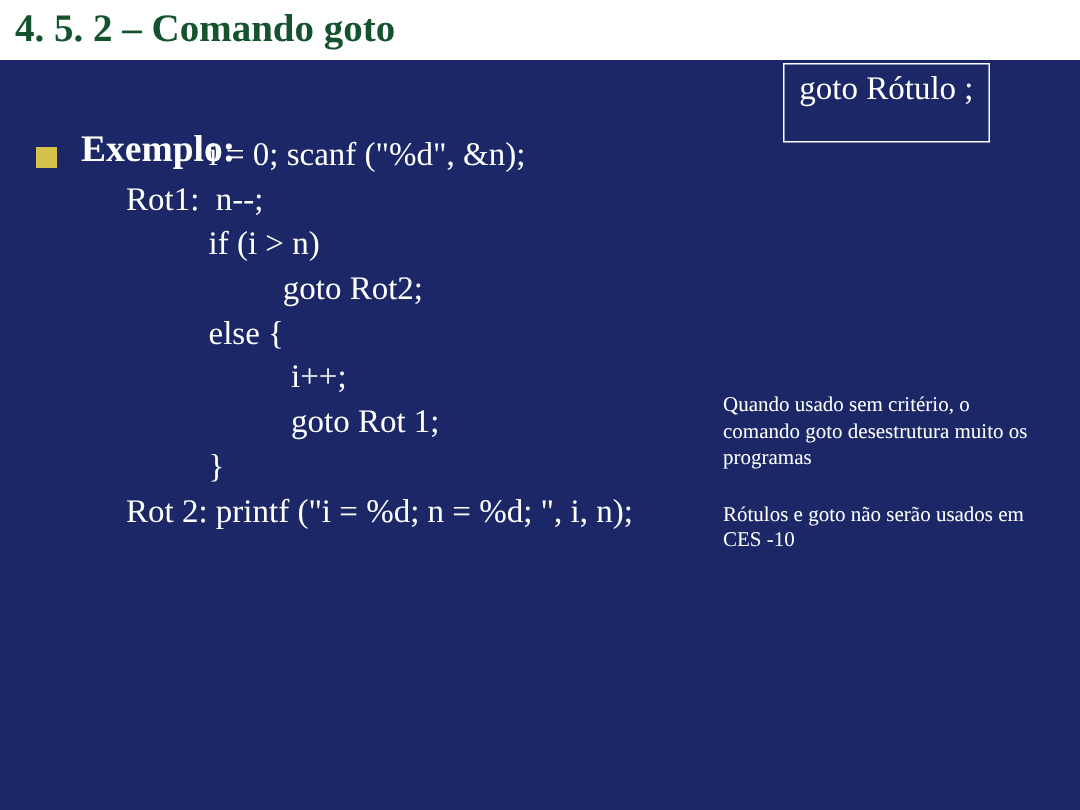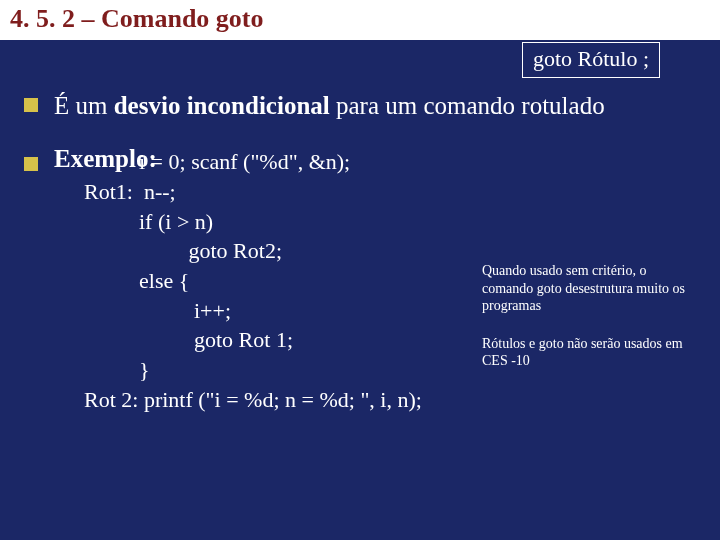--- a/index.html
+++ b/index.html
@@ -7,31 +7,31 @@
     width: 720px;
     height: 540px;
     background: #1b2766;
     font-family: "Times New Roman", serif;
     color: #fff;
     overflow: hidden;
     position: relative;
   }
   .title-bar {
     background: #fff;
-    color: #7f1d1d;
+    color: #14532d;
     padding: 4px 10px 6px 10px;
     font-size: 26px;
     font-weight: bold;
   }
   .syntax-box {
     position: absolute;
     top: 42px;
     right: 60px;
     border: 1.5px solid #fff;
-    padding: 3px 10px 5px 10px;
+    padding: 3px 10px 22px 10px;
     font-size: 22px;
   }
   .content {
     padding: 50px 24px 0 24px;
   }
   .bullet-row {
     display: flex;
     align-items: flex-start;
     margin-bottom: 28px;
   }
@@ -75,26 +75,20 @@
 </style>
 </head>
 <body>
 
 <div class="title-bar">4. 5. 2 – Comando goto</div>
 
 <div class="syntax-box">goto  Rótulo  ;</div>
 
 <div class="content">
 
-  <div class="bullet-row">
-    <div class="bullet-sq"></div>
-    <div class="bullet-text">
-      <span>É um </span><b>desvio incondicional</b><span> para um comando rotulado</span>
-    </div>
-  </div>
 
   <div class="bullet-row ex-row">
     <div class="bullet-sq"></div>
     <div class="ex-title">Exemplo:</div>
     <div class="code-block">          i = 0; scanf ("%d", &amp;n);
 Rot1:  n--;
           if (i &gt; n)
                    goto Rot2;
           else {
                     i++;

